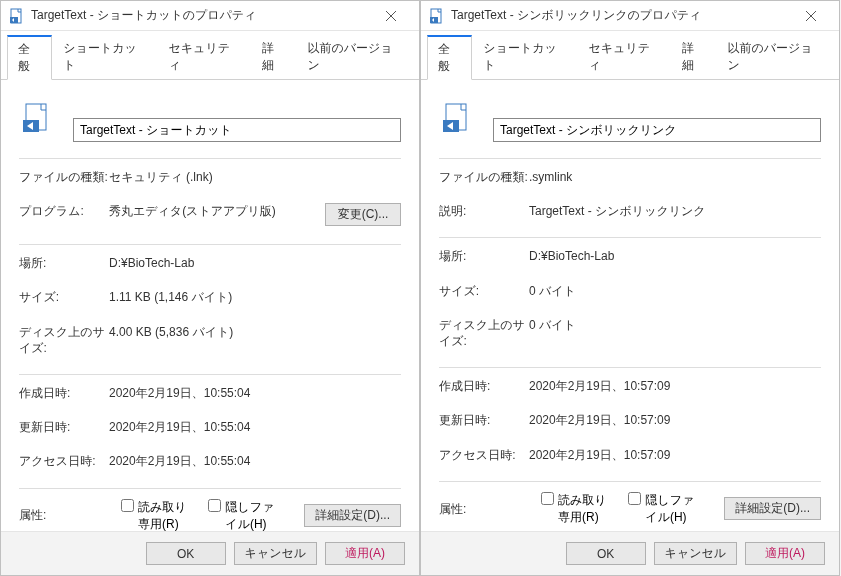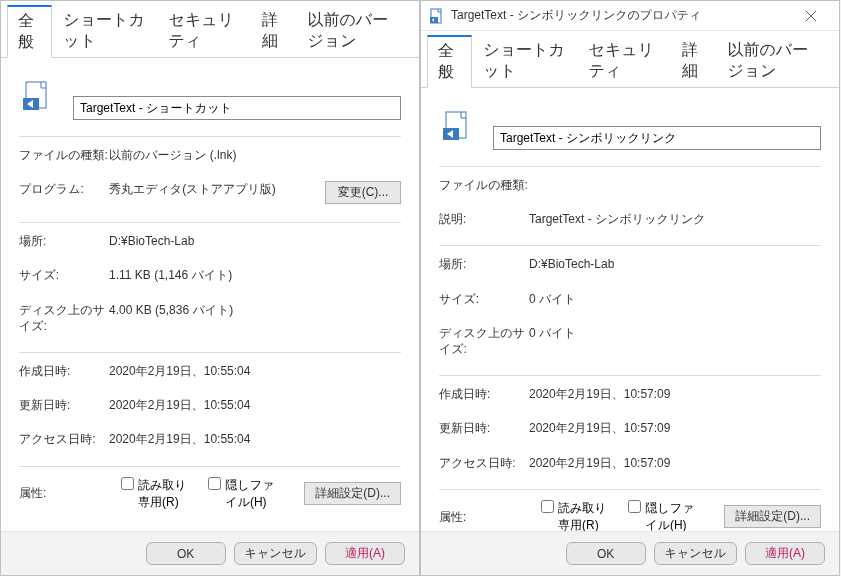--- a/index.html
+++ b/index.html
@@ -48,21 +48,21 @@
   .titlebar .close svg { width: 10px; height: 10px; }
   .tabs {
     display: flex;
     padding: 4px 6px 0 6px;
     gap: 0;
     border-bottom: 1px solid #d0d0d0;
     background: #fff;
   }
   .tab {
     padding: 4px 10px;
-    font-size: 16px;
+    font-size: 12px;
     color: #333;
     border: 1px solid transparent;
     border-bottom: none;
     cursor: pointer;
     position: relative;
   }
   .tab.active {
     border: 1px solid #d0d0d0;
     border-bottom: 1px solid #fff;
     border-top: 2px solid #1a73e8;
@@ -149,28 +149,45 @@
   }
   .chk input { width: 13px; height: 13px; }
   .button-bar {
     display: flex;
     justify-content: flex-end;
     gap: 8px;
     padding: 10px 14px;
     border-top: 1px solid #e5e5e5;
     background: #f3f3f3;
   }
-  .button-bar .btn { min-width: 80px; border-radius: 6px; }
+  .button-bar .btn { min-width: 80px; }
   .file-icon-svg { width: 32px; height: 32px; }
   .file-icon-small-svg { width: 16px; height: 16px; }
 </style>
 </head>
 <body>
 
 <div class="dialog">
+  <div class="titlebar">
+    <span class="icon">
+      <svg class="file-icon-small-svg" viewBox="0 0 16 16">
+          <rect x="2" y="1" width="10" height="14" fill="#fff" stroke="#3a7ac0" stroke-width="1"></rect>
+          <polyline points="9,1 9,4 12,4" fill="none" stroke="#3a7ac0" stroke-width="1"></polyline>
+          <rect x="1" y="9" width="8" height="6" fill="#3a7ac0"></rect>
+          <path d="M3 12 L5 10 L5 14 Z" fill="#fff"></path>
+        </svg>
+    </span>
+    <span class="title">TargetText - ショートカットのプロパティ</span>
+    <span class="close">
+      <svg viewBox="0 0 10 10">
+          <line x1="0" y1="0" x2="10" y2="10" stroke="#555" stroke-width="1"></line>
+          <line x1="10" y1="0" x2="0" y2="10" stroke="#555" stroke-width="1"></line>
+        </svg>
+    </span>
+  </div>
 
   <div class="tabs">
     <div class="tab active">全般</div>
     <div class="tab">ショートカット</div>
     <div class="tab">セキュリティ</div>
     <div class="tab">詳細</div>
     <div class="tab">以前のバージョン</div>
   </div>
 
   <div class="content">
@@ -182,21 +199,21 @@
             <rect x="2" y="18" width="16" height="12" fill="#3a7ac0"></rect>
             <path d="M6 24 L12 20 L12 28 Z" fill="#fff"></path>
           </svg>
       </span>
       <input type="text" value="TargetText - ショートカット" style="">
     </div>
     <hr class="sep">
 
     <div class="row">
         <div class="label">ファイルの種類:</div>
-        <div class="val">以前のバージョン (.lnk)</div>
+        <div class="val">セキュリティ (.lnk)</div>
       </div>
     <div class="row">
       <div class="label">プログラム:</div>
       <div class="val">秀丸エディタ(ストアアプリ版)</div>
       <button class="btn">変更(C)...</button>
     </div>
     <hr class="sep">
 
     <div class="row">
         <div class="label">場所:</div>
@@ -285,20 +302,21 @@
             <rect x="2" y="18" width="16" height="12" fill="#3a7ac0"></rect>
             <path d="M6 24 L12 20 L12 28 Z" fill="#fff"></path>
           </svg>
       </span>
       <input type="text" value="TargetText - シンボリックリンク" style="">
     </div>
     <hr class="sep">
 
     <div class="row">
         <div class="label">ファイルの種類:</div>
+        <div class="val">.symlink</div>
       </div>
     <div class="row">
       <div class="label">説明:</div>
       <div class="val">TargetText - シンボリックリンク</div>
     </div>
     <hr class="sep">
 
     <div class="row">
         <div class="label">場所:</div>
         <div class="val">D:¥BioTech-Lab</div>

